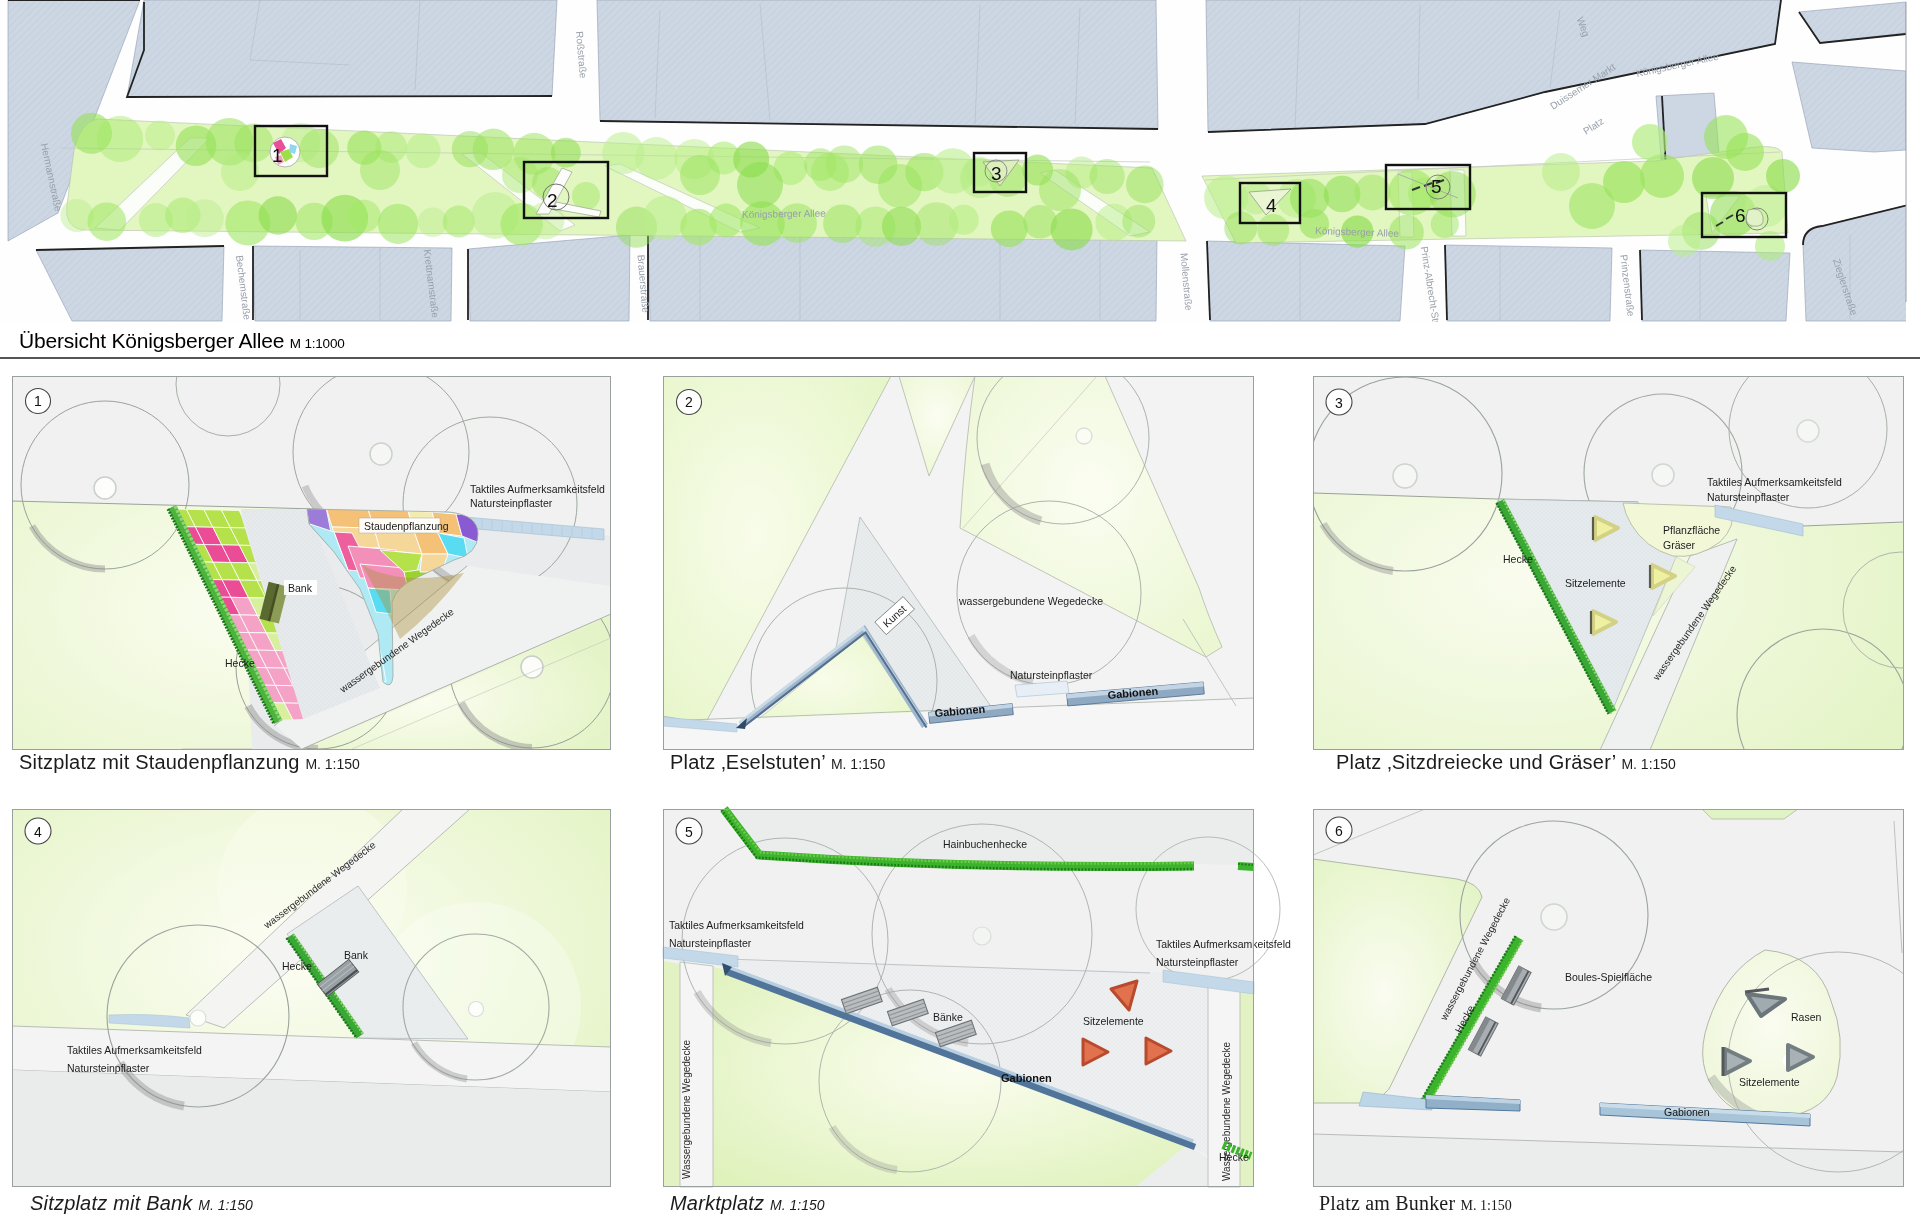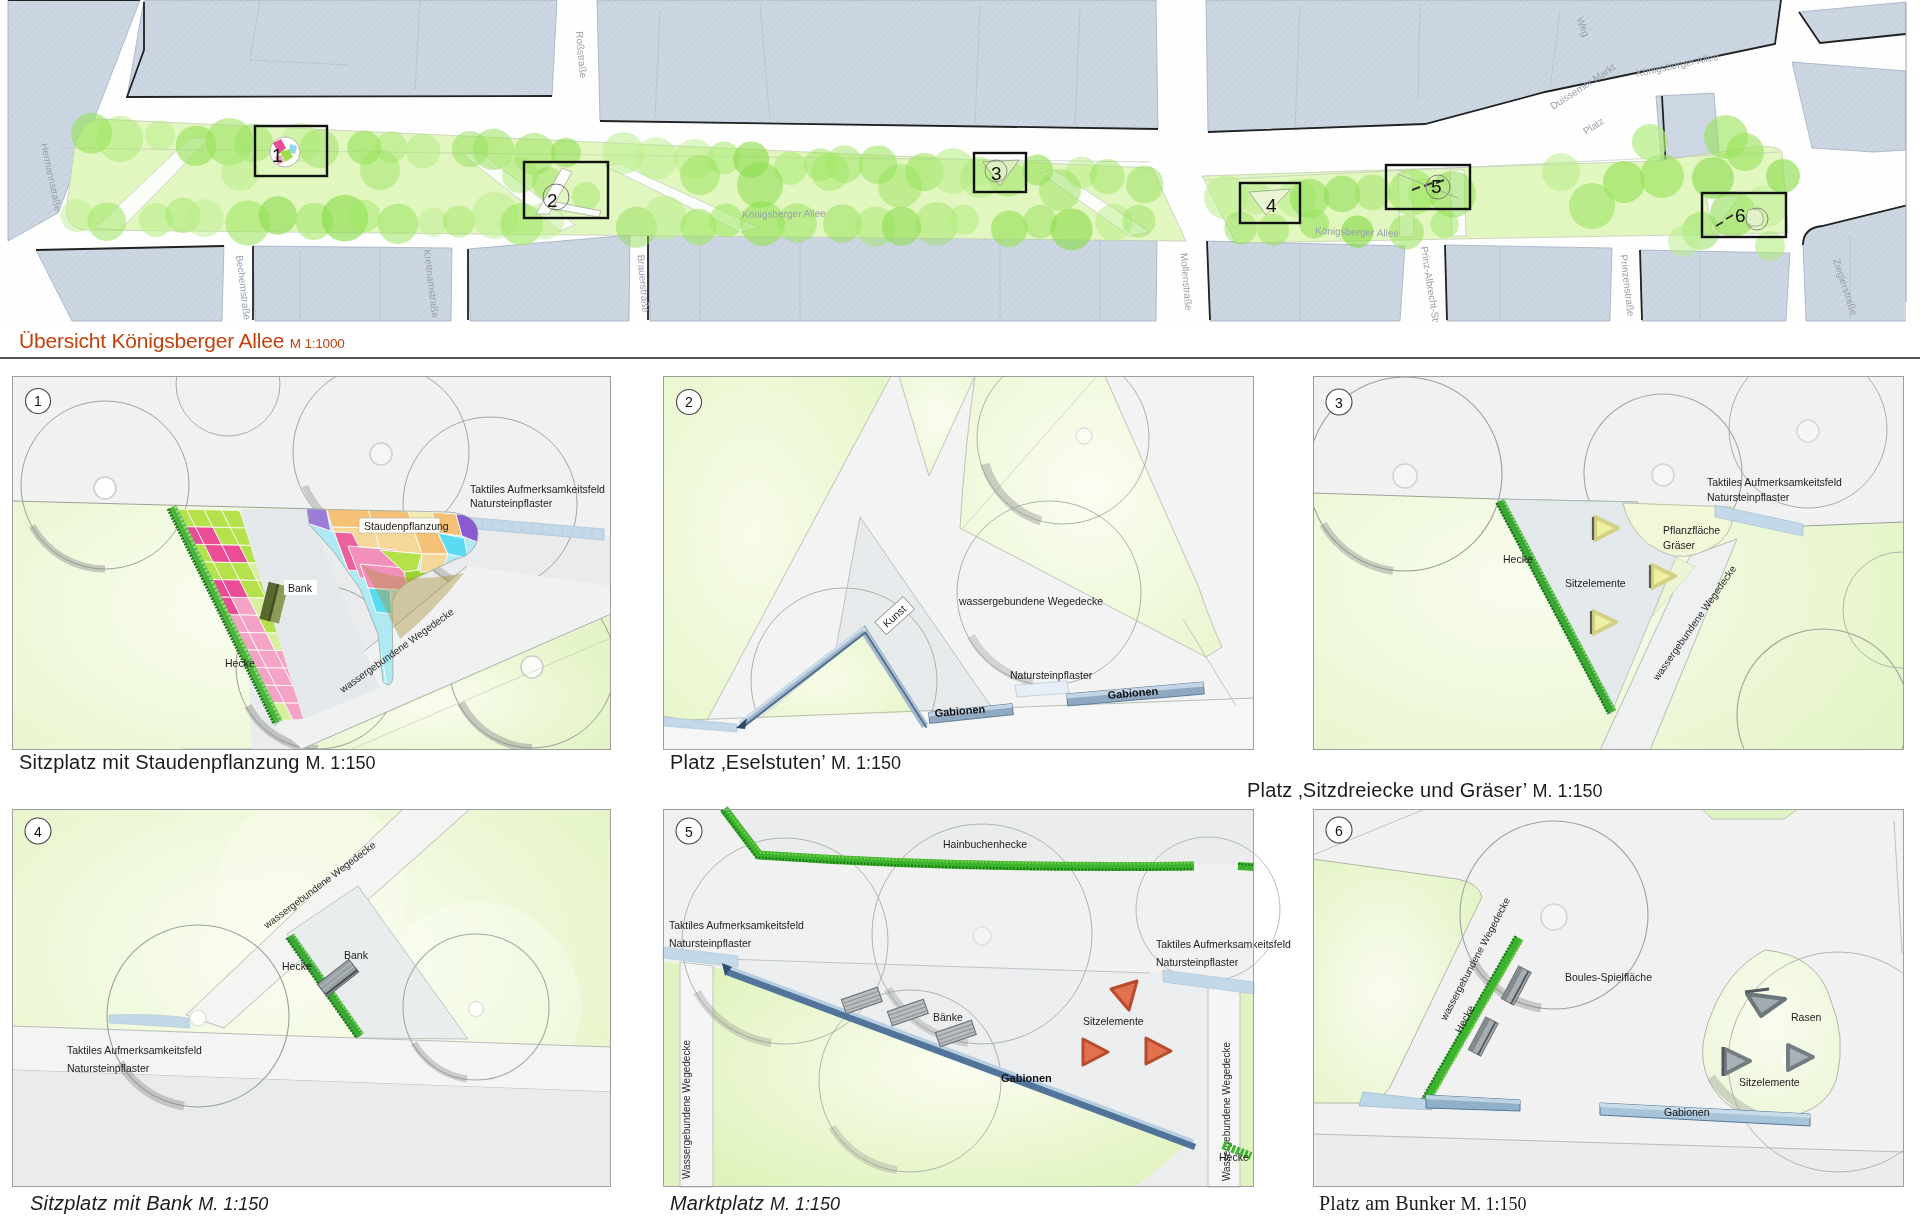--- a/index.html
+++ b/index.html
@@ -1,19 +1,19 @@
 <!DOCTYPE html>
 <html><head>
 <meta charset="utf-8">
 <style>
   html,body{margin:0;padding:0;background:#ffffff;}
   body{width:1920px;height:1217px;position:relative;font-family:"Liberation Sans", sans-serif;overflow:hidden;}
   .abs{position:absolute;}
   .cap{font-size:20px;color:#1c1c1c;letter-spacing:0.2px;}
-  .cap small{font-size:18px;color:#1c1c1c;letter-spacing:0;}
+  .cap small{font-size:14px;color:#1c1c1c;letter-spacing:0;}
 </style>
 </head>
 <body>
 
 <div class="abs" style="left:0;top:0;width:1920px;height:322px;">
 <svg width="1920" height="322" viewBox="0 0 1920 322">
 <defs>
 <pattern id="hatch" width="5" height="5" patternTransform="rotate(45)" patternUnits="userSpaceOnUse">
   <line x1="0" y1="0" x2="0" y2="5" stroke="#9fb0c4" stroke-width="0.7"></line>
 </pattern>
@@ -279,21 +279,21 @@
   <text x="1266" y="212">4</text>
   <text x="1431" y="193">5</text>
   <text x="1735" y="222">6</text>
 </g>
 
 <rect x="1906" y="0" width="14" height="322" fill="#ffffff"></rect>
 <path d="M1906,2 L1906,302" stroke="#9aa2ab" stroke-width="1" fill="none"></path>
 </svg>
 </div>
 
-<div class="abs" style="left:19px;top:329px;font-size:21px;letter-spacing:-0.2px;color:#c2410c;">Übersicht Königsberger Allee <span style="font-size:13.5px;">M 1:1000</span></div>
+<div class="abs" style="left:19px;top:329px;font-size:21px;letter-spacing:-0.2px;color:#000000;">Übersicht Königsberger Allee <span style="font-size:13.5px;">M 1:1000</span></div>
 
 <div class="abs" style="left:0;top:357px;width:1920px;height:2px;background:#555;"></div>
 
 <div class="abs" style="left:12px;top:376px;width:599px;height:374px;"><svg width="599" height="374" viewBox="0 0 599 374" font-family="Liberation Sans">
 <defs>
 <radialGradient id="p1glow" cx="38%" cy="62%" r="65%">
   <stop offset="0%" stop-color="#fbfdf0"></stop>
           <stop offset="100%" stop-color="#e5f4c8"></stop>
 </radialGradient>
 <pattern id="stip" width="4" height="4" patternUnits="userSpaceOnUse">
@@ -662,21 +662,21 @@
 <text x="394" y="125" font-size="10.5" fill="#1c1c1c">Natursteinpflaster</text>
 
 <text x="345" y="305" font-size="10" fill="#2a2a2a" transform="rotate(-55 345 305)">wassergebundene Wegedecke</text>
 
 <circle cx="26" cy="26" r="13" fill="#ffffff" stroke="#444" stroke-width="1.1"></circle>
 <text x="26" y="32" font-size="14" fill="#111" text-anchor="middle">3</text>
 
 <rect x="0.5" y="0.5" width="590" height="373" fill="none" stroke="#9aa0a0" stroke-width="1"></rect>
 </svg></div>
 
-<div class="abs cap" style="left:1247px;top:751px;margin-top:28px;">Platz ‚Sitzdreiecke und Gräser’ <small>M. 1:150</small></div>
+<div class="abs cap" style="left:1336px;top:751px;">Platz ‚Sitzdreiecke und Gräser’ <small>M. 1:150</small></div>
 
 <div class="abs" style="left:12px;top:809px;width:599px;height:378px;"><svg width="599" height="378" viewBox="0 0 599 378" font-family="Liberation Sans">
 <defs>
 <radialGradient id="p4g" cx="45%" cy="38%" r="75%">
   <stop offset="0%" stop-color="#fcfdf4"></stop>
           <stop offset="100%" stop-color="#e2f3c1"></stop>
 </radialGradient>
 <pattern id="stip4" width="4" height="4" patternUnits="userSpaceOnUse">
   <rect width="4" height="4" fill="#ebeeef"></rect>
   <circle cx="1" cy="1" r="0.5" fill="#dce2e5"></circle>

